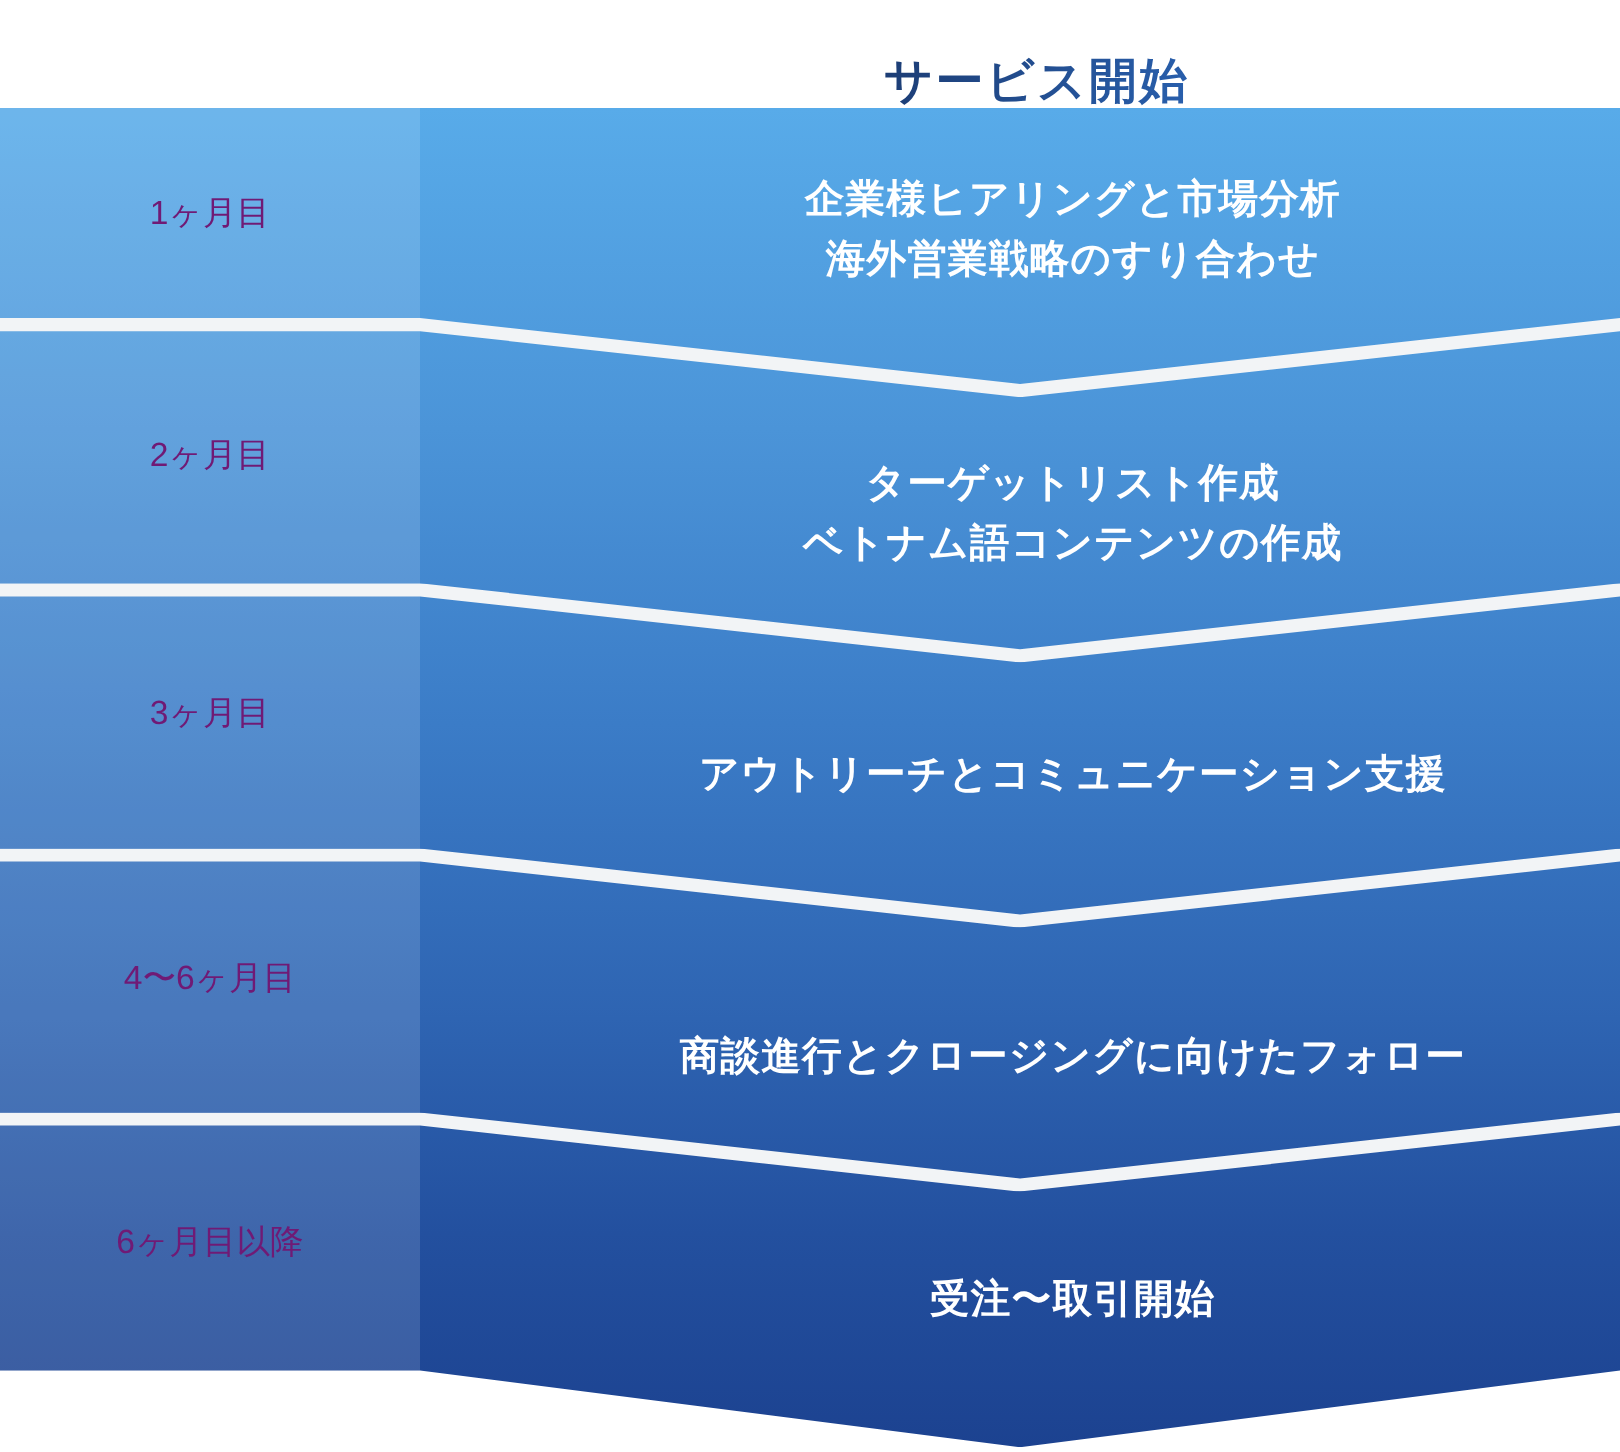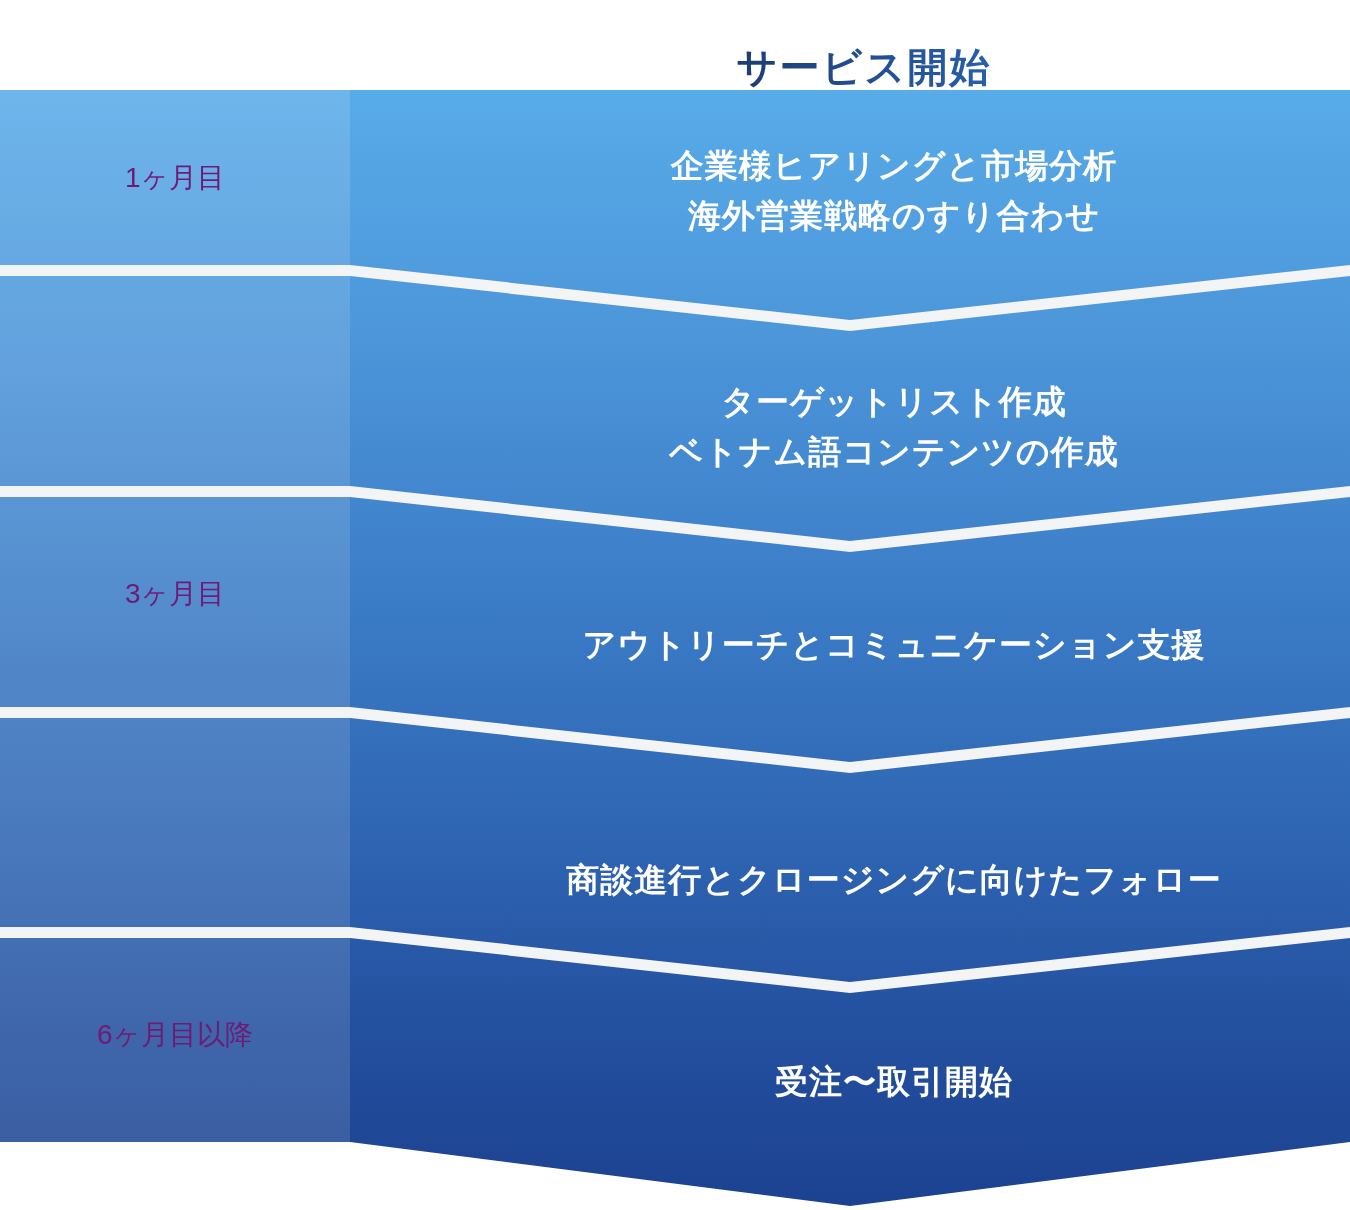--- a/index.html
+++ b/index.html
@@ -49,21 +49,23 @@
 
   <div class="bg"></div>
   <div class="left-overlay"></div>
 
   <div class="sep sep1"></div>
   <div class="sep sep2"></div>
   <div class="sep sep3"></div>
   <div class="sep sep4"></div>
 
   <div class="phase-label lab1">1ヶ月目</div>
+  <div class="phase-label lab2">2ヶ月目</div>
   <div class="phase-label lab3">3ヶ月目</div>
+  <div class="phase-label lab4">4〜6ヶ月目</div>
   <div class="phase-label lab5">6ヶ月目以降</div>
 
   <div class="phase-text txt1">
     <div>企業様ヒアリングと市場分析</div>
     <div>海外営業戦略のすり合わせ</div>
   </div>
   <div class="phase-text txt2">
     <div>ターゲットリスト作成</div>
     <div>ベトナム語コンテンツの作成</div>
   </div>

